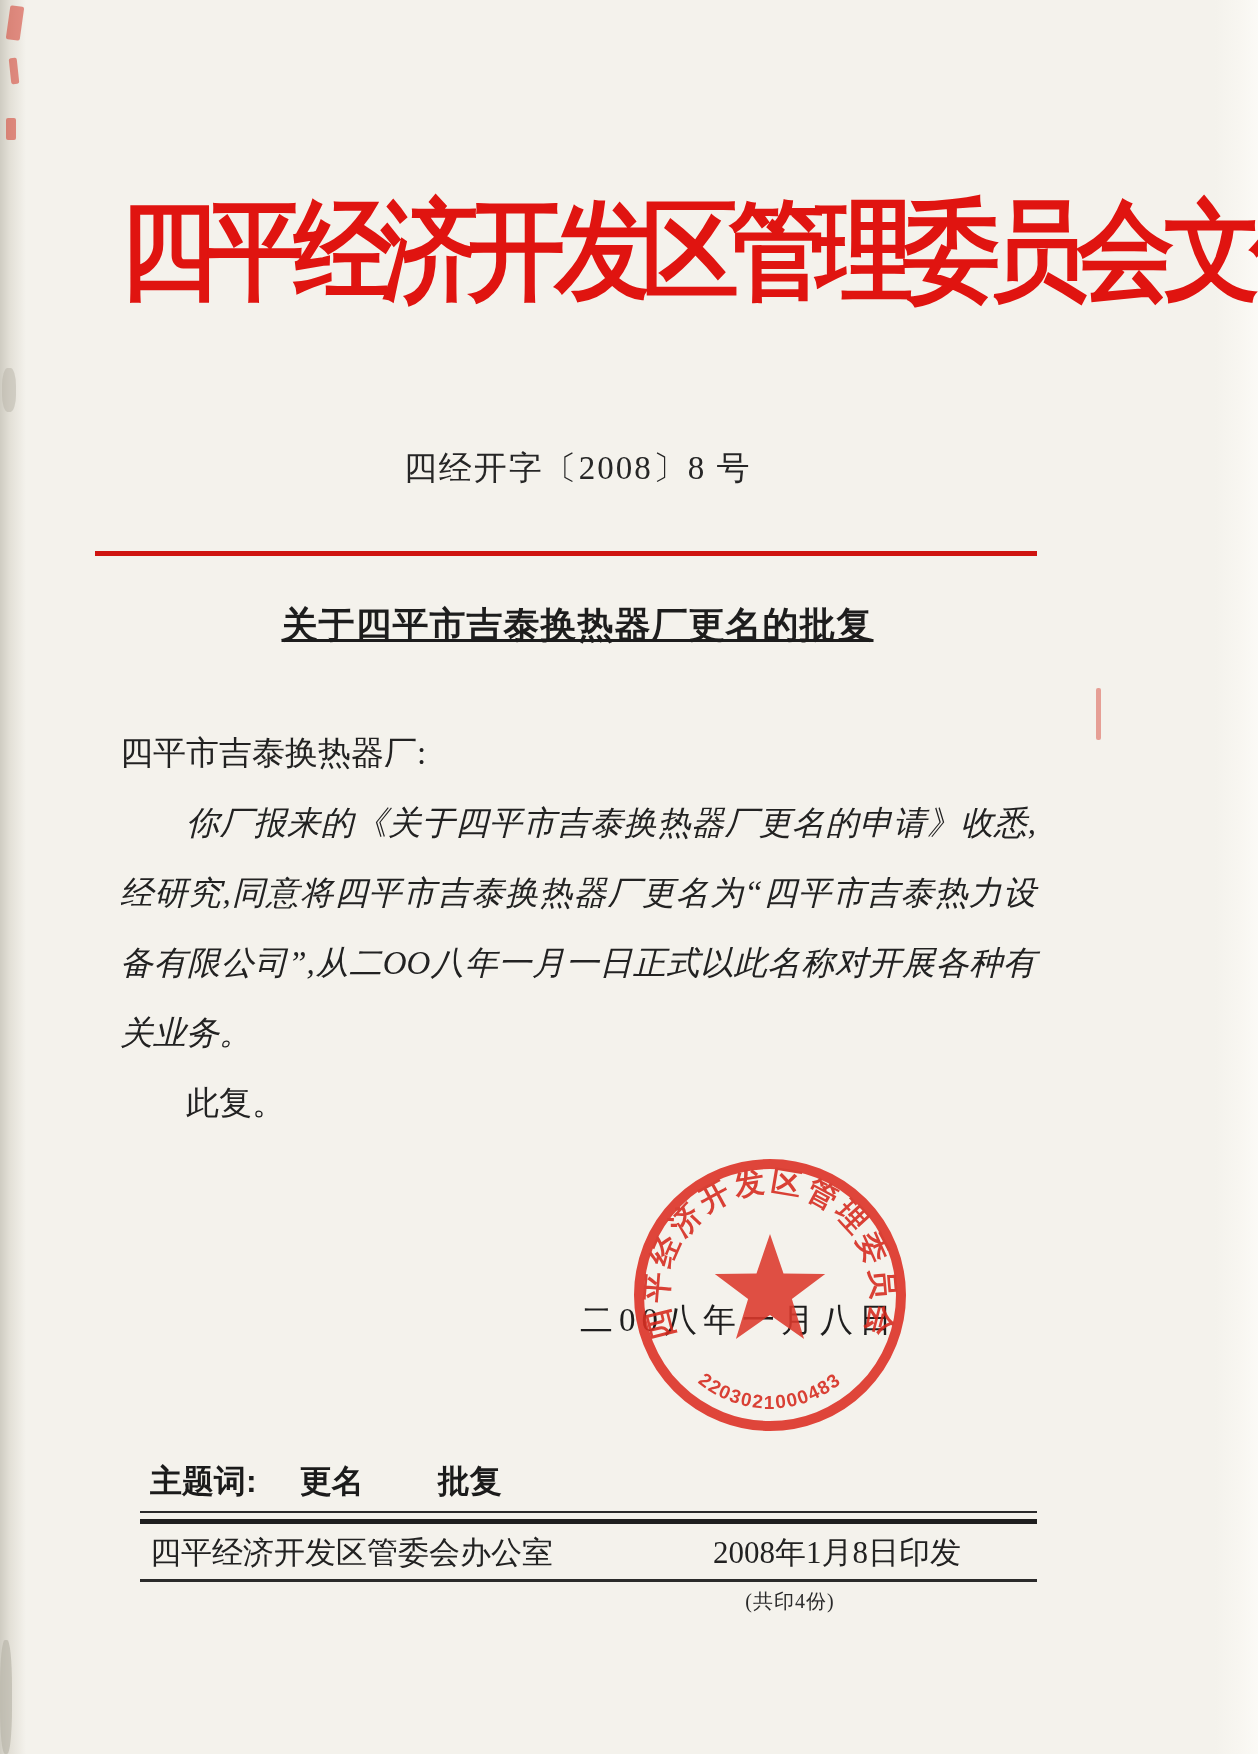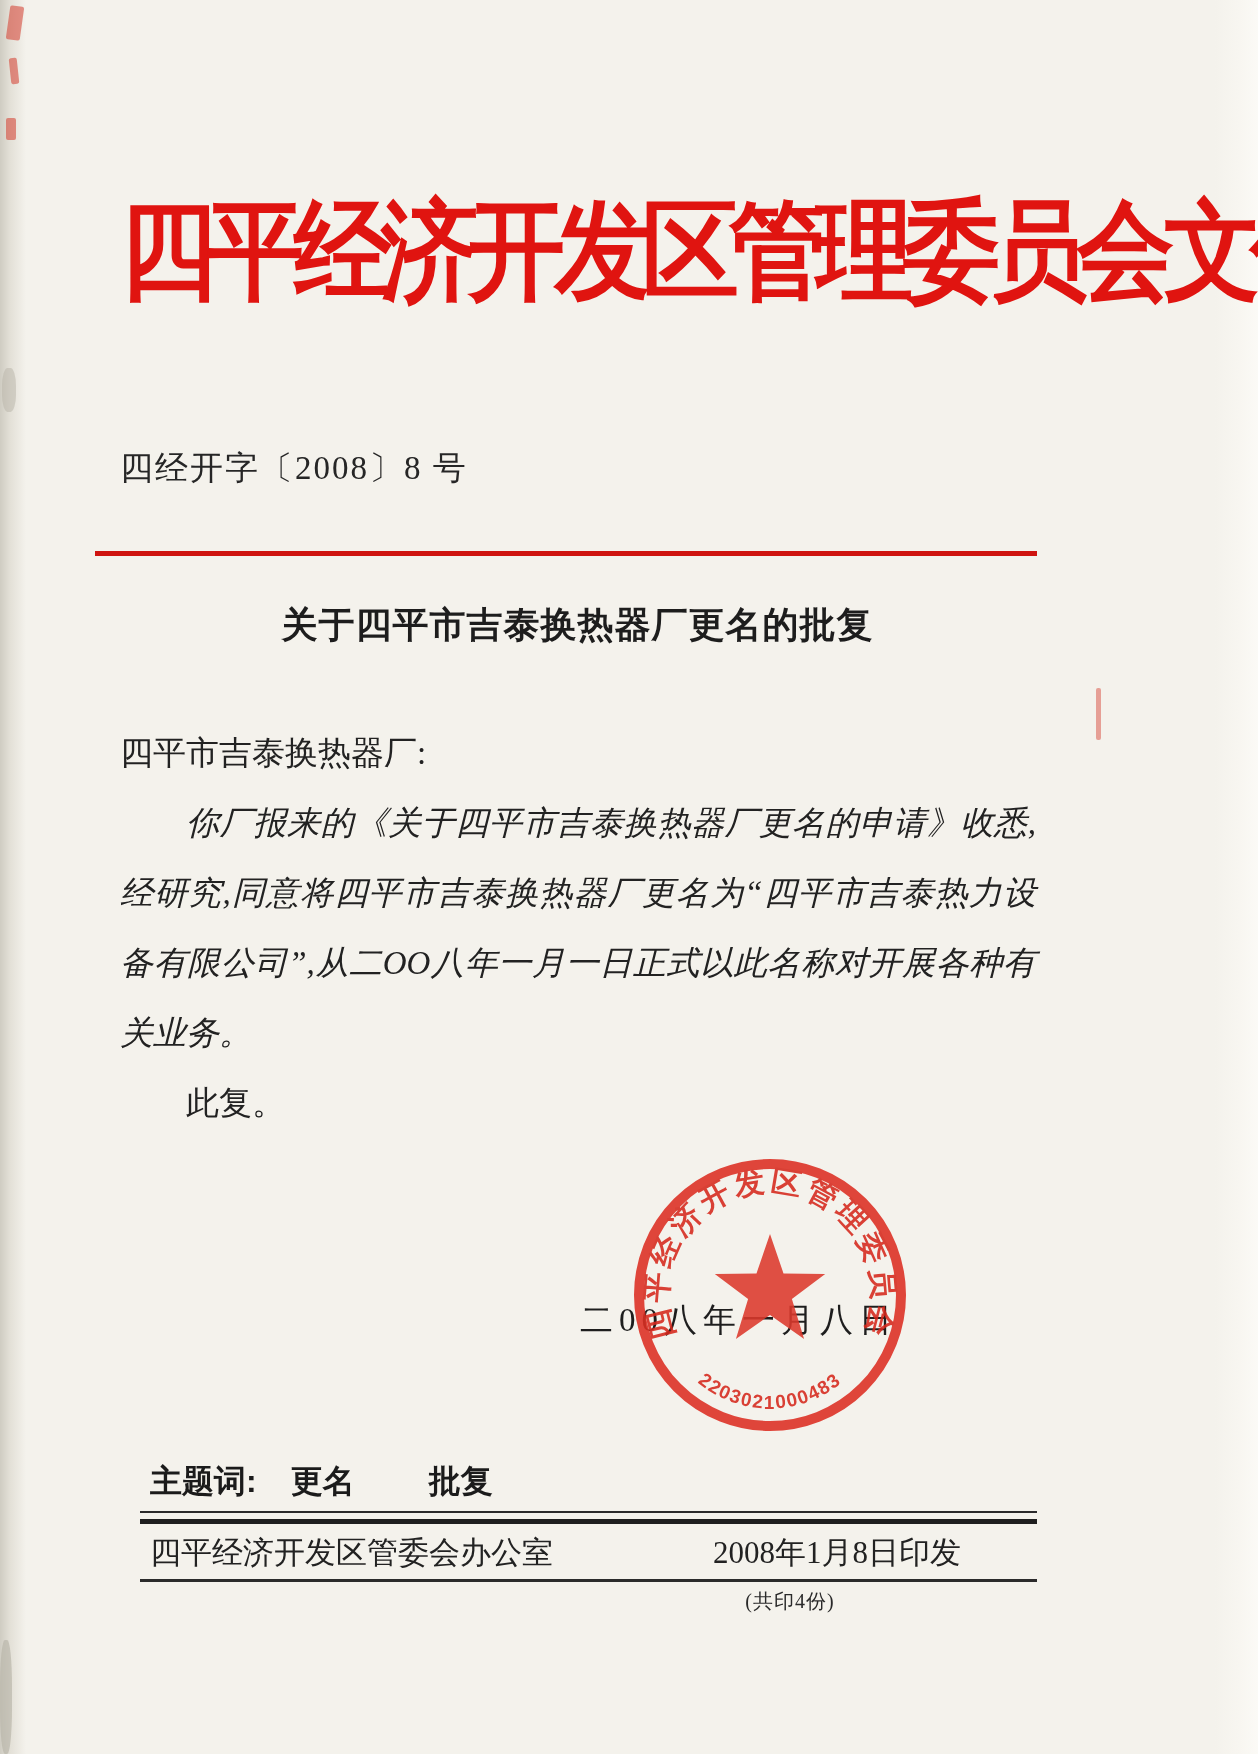--- a/index.html
+++ b/index.html
@@ -26,31 +26,32 @@
   .header-title{
     position:absolute;left:120px;top:176px;width:915px;
     margin:0;text-align:center;
     font-size:97px;font-weight:bold;line-height:1.4;
     letter-spacing:-10px;
     color:#e01410;white-space:nowrap;
     transform:scaleY(1.12);transform-origin:top center;
   }
   .doc-number{
     position:absolute;left:120px;top:446px;width:915px;
-    text-align:left;font-size:33px;letter-spacing:2px;color:#262626;
+    text-align:center;font-size:33px;letter-spacing:2px;color:#262626;
   }
   .red-rule{
     position:absolute;left:95px;top:551px;width:942px;height:5px;
     background:#cf1410;
   }
   .doc-title{
     position:absolute;left:120px;top:601px;width:915px;margin:0;
     text-align:center;font-size:36px;font-weight:bold;letter-spacing:1px;
     font-family:"Liberation Sans","DejaVu Sans",sans-serif;
     color:#1d1d1d;
+    text-decoration:underline;
   }
   .body-block{
     position:absolute;left:120px;top:718px;width:916px;
     font-size:33px;line-height:70px;color:#222;
   }
   .body-block p{margin:0;text-align:justify;}
   .recipient{text-align:left !important;}
   .indent{text-indent:2em;font-style:italic;}
   .closing{text-indent:2em;}
 
@@ -59,21 +60,21 @@
     font-size:33px;letter-spacing:6px;color:#1e1e1e;z-index:1;white-space:nowrap;
   }
   .seal-svg{position:absolute;left:0;top:0;z-index:2;}
 
   .keywords-row{
     position:absolute;left:150px;top:1460px;
     display:flex;align-items:baseline;
     font-family:"Liberation Sans","DejaVu Sans",sans-serif;
     font-size:32px;font-weight:bold;color:#1b1b1b;
   }
-  .kw-label{margin-right:34px;}
+  .kw-label{margin-right:43px;}
   .kw-1{margin-right:74px;}
 
   .foot-rule-thin{position:absolute;left:140px;top:1511px;width:897px;height:2px;background:#2b2b2b;}
   .foot-rule-thick{position:absolute;left:140px;top:1519px;width:897px;height:5px;background:#1f1f1f;}
   .foot-row{
     position:absolute;left:150px;top:1532px;width:887px;
     display:flex;justify-content:space-between;align-items:flex-start;
     font-size:31px;color:#222;
   }
   .foot-right{margin-right:76px;}

